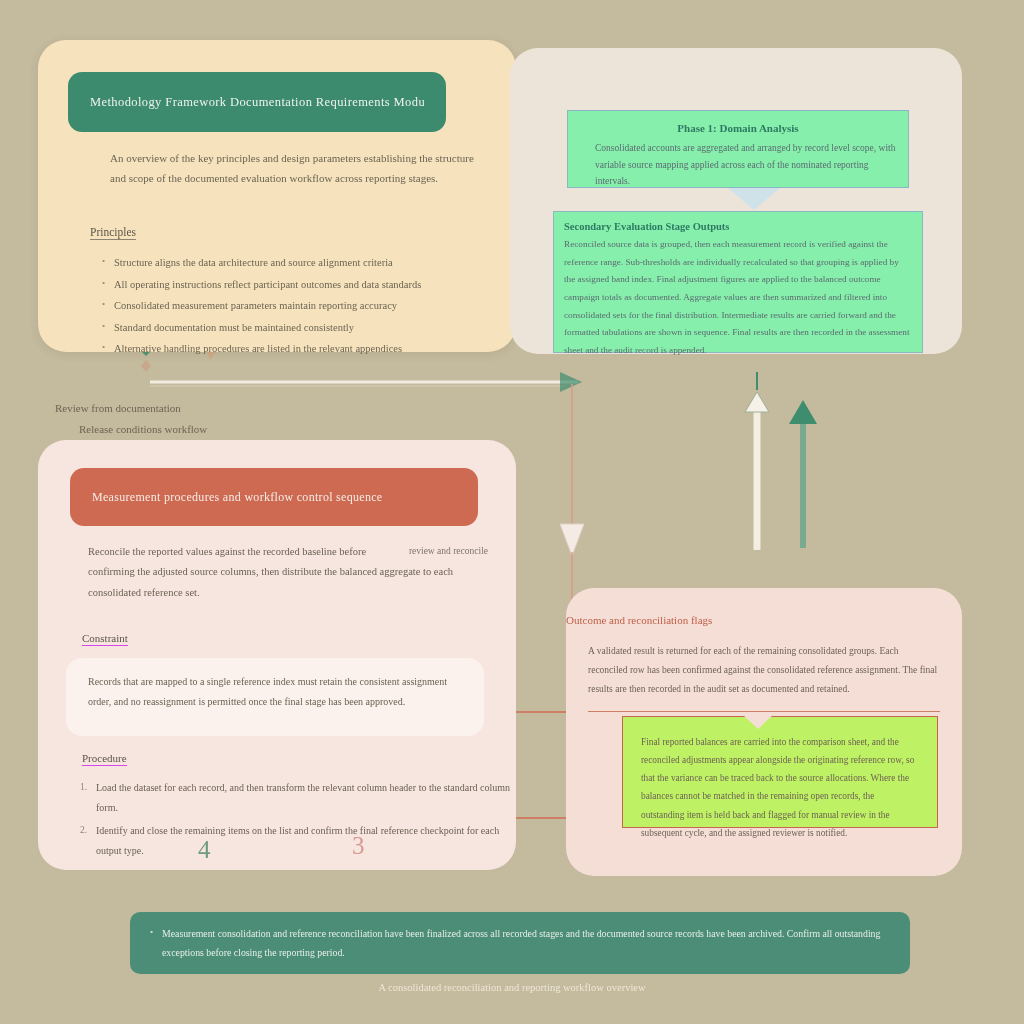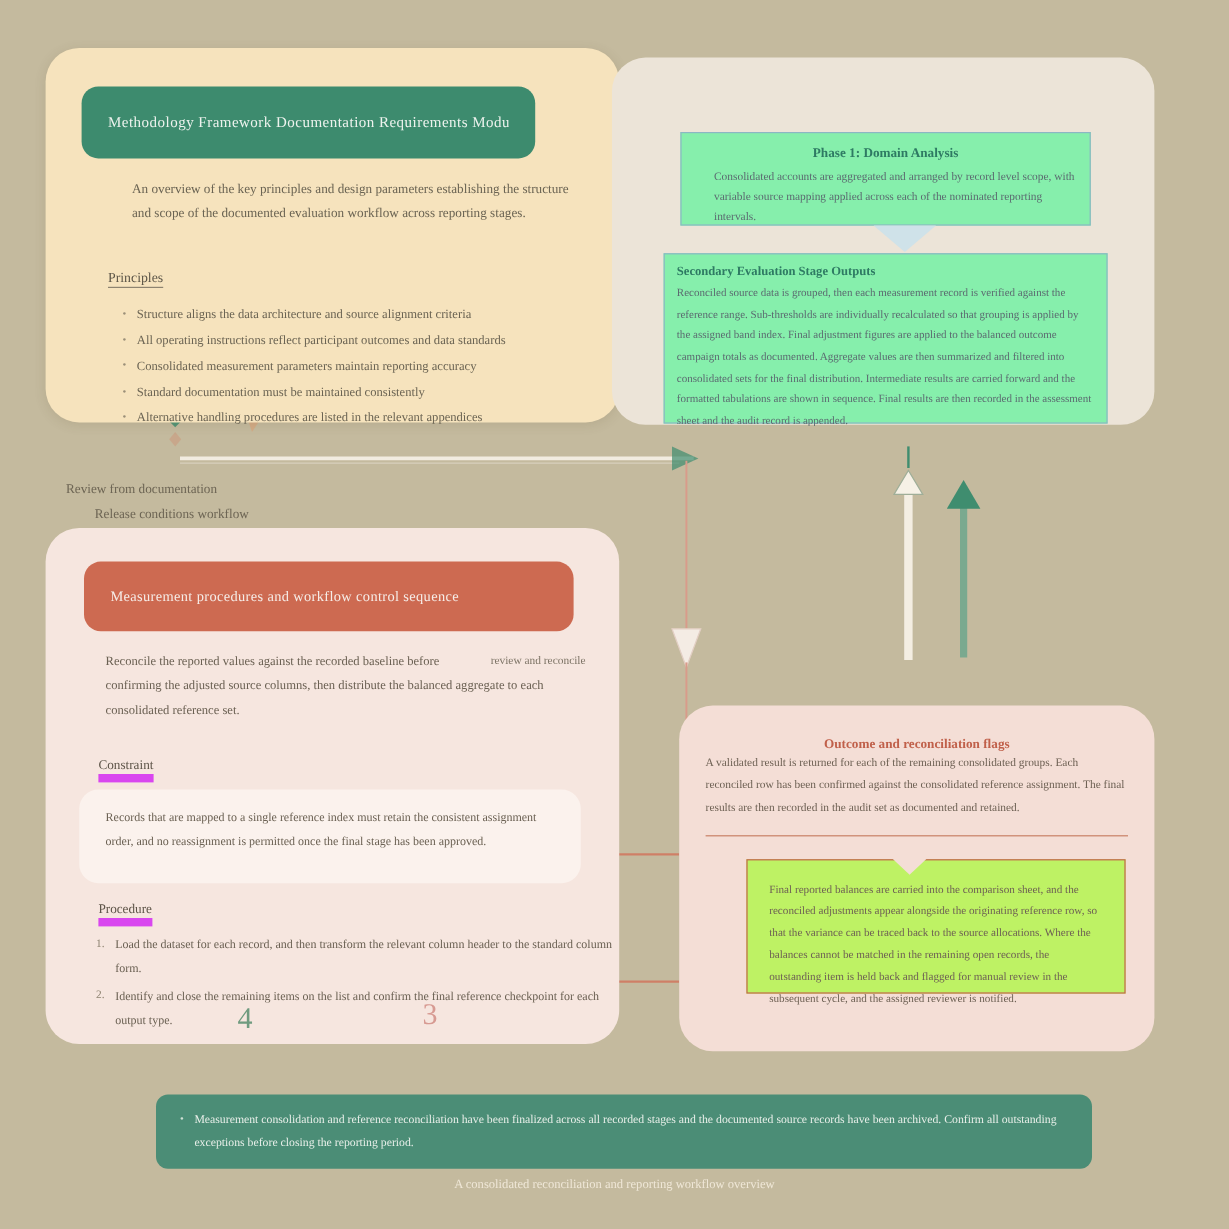--- a/index.html
+++ b/index.html
@@ -111,21 +111,21 @@
   #panel-method .intro{
     position:absolute;left:50px;top:102px;width:400px;
     color:#6b6153;font-size:10.5px;line-height:1.95;filter:blur(.5px);
   }
   #panel-method .intro .tag{
     float:right;color:#7d7466;font-size:9.5px;
   }
   #panel-method .sub{
     position:absolute;left:44px;
     color:#5d5448;font-size:11px;filter:blur(.5px);
-    border-bottom:7px solid #d946ef;padding-bottom:1px;
+    border-bottom:1px solid #d946ef;padding-bottom:1px;
   }
   #sub-constraint{top:192px;}
   #sub-steps{top:312px;}
   #inset-note{
     position:absolute;left:28px;top:218px;width:418px;height:78px;
     background:#fbf2ed;border-radius:16px;
   }
   #inset-note .txt{
     color:#6b6153;font-size:10px;line-height:1.95;
     padding:14px 16px 0 22px;filter:blur(.5px);
@@ -148,22 +148,22 @@
   }
   #stepnum-4{left:198px;top:836px;color:#6f9b7f;}
   #stepnum-3{left:352px;top:832px;color:#d79a92;}
 
   
   #panel-outcome{
     left:566px;top:588px;width:396px;height:288px;
     background:#f4ded6;
   }
   #panel-outcome .ttl{
-    text-align:center;color:#c0604a;font-size:11px;font-weight:bold;
-    margin:26px 0 1px;filter:blur(.5px);
+    text-align:left;color:#c0604a;font-size:11px;font-weight:normal;
+    margin:26px 0 16px;filter:blur(.5px);
   }
   #panel-outcome .txt{
     color:#6e6154;font-size:9.5px;line-height:2.0;
     padding:0 22px;filter:blur(.55px);
   }
   #panel-outcome .rule{
     height:1px;background:#c98066;margin:12px 22px 0;
   }
   #callout{
     position:absolute;left:56px;top:128px;width:316px;height:112px;

